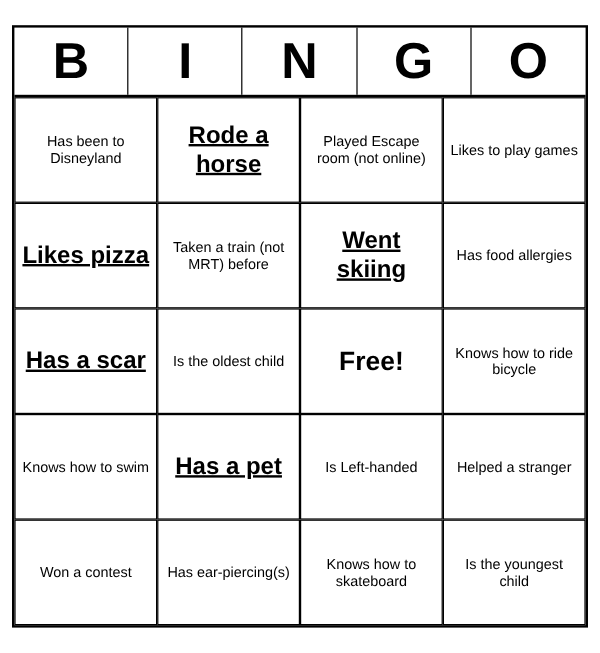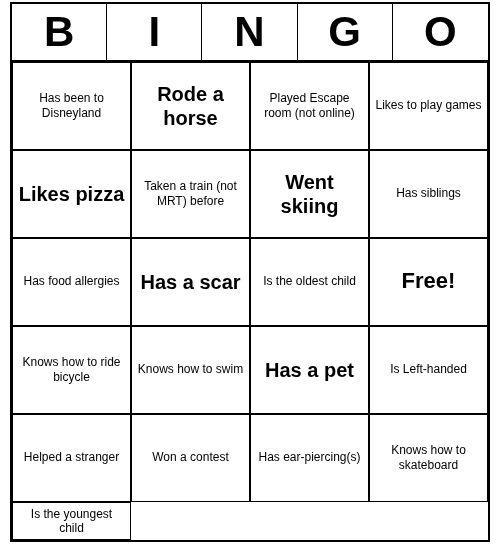--- a/index.html
+++ b/index.html
@@ -47,20 +47,21 @@
       font-size: 12px;
       font-family: Arial, sans-serif;
       line-height: 1.2;
       word-break: break-word;
       hyphens: auto;
       position: relative;
     }
     .bingo-cell.large-text {
       font-size: 20px;
       font-weight: bold;
+      text-decoration: underline;
     }
     .bingo-cell.free-cell {
       font-size: 22px;
       font-weight: bold;
       text-align: center;
     }
   </style>
 </head>
 <body>
 
@@ -86,23 +87,20 @@
         <span>Likes to play games</span>
       </div>
       <div class="bingo-cell large-text">
         <span>Likes pizza</span>
       </div>
       <div class="bingo-cell">
         <span>Taken a train (not MRT) before</span>
       </div>
       <div class="bingo-cell large-text">
         <span>Went skiing</span>
-      </div>
-      <div class="bingo-cell">
-        <span>Has siblings</span>
       </div>
       <div class="bingo-cell">
         <span>Has food allergies</span>
       </div>
       <div class="bingo-cell large-text">
         <span>Has a scar</span>
       </div>
       <div class="bingo-cell">
         <span>Is the oldest child</span>
       </div>

